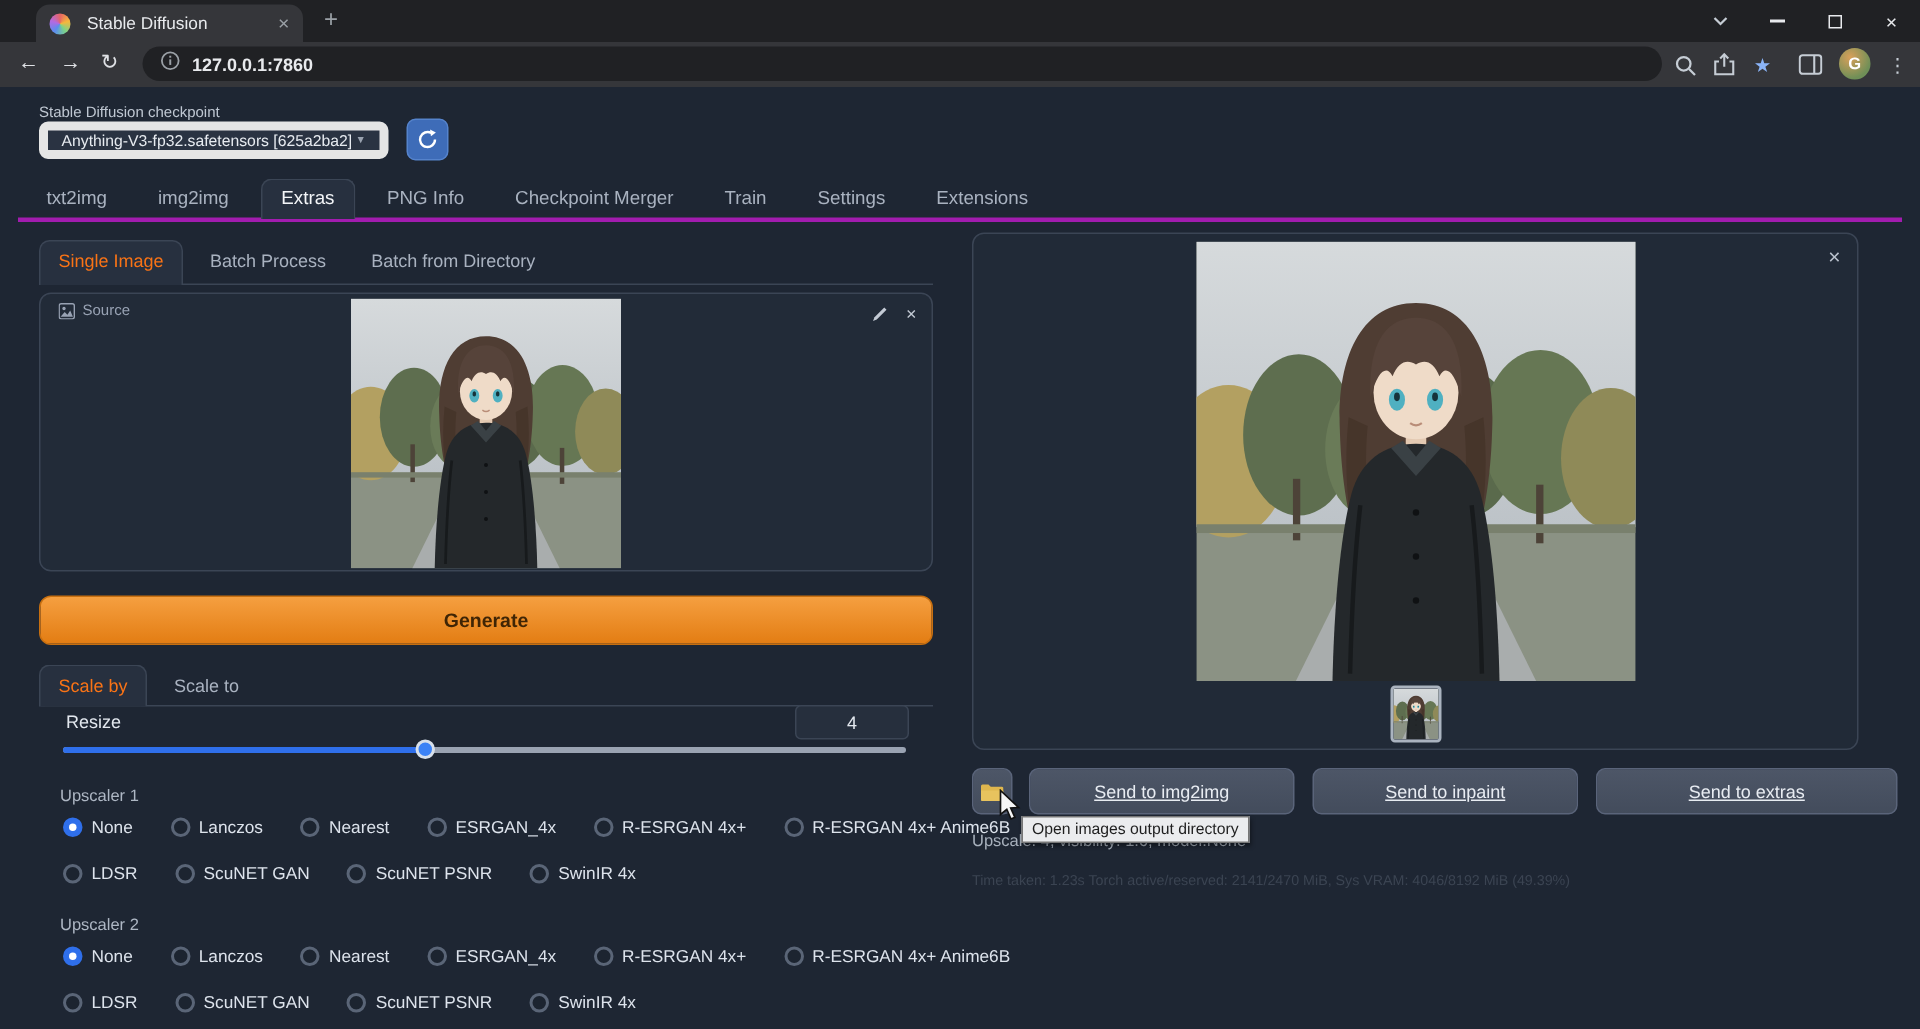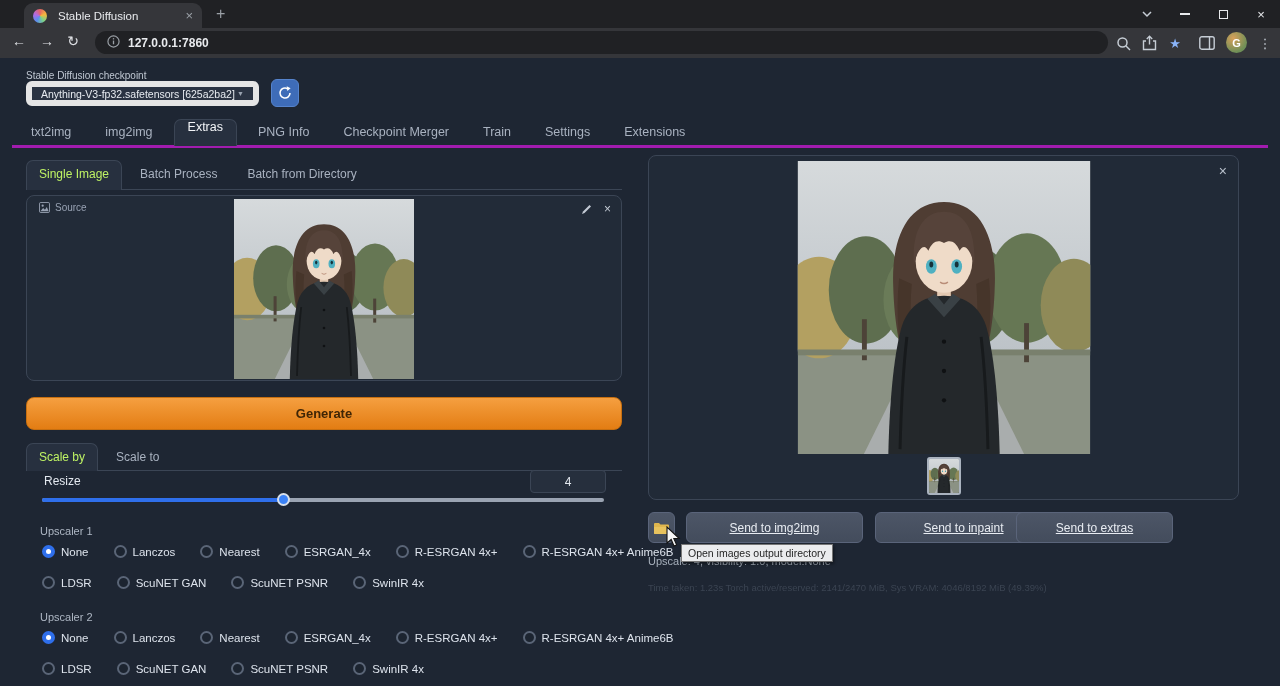--- a/index.html
+++ b/index.html
@@ -39,27 +39,27 @@
                  border:6px solid #e5e5e5; border-radius:6px; display:flex; align-items:center;
                  padding:0 9px; color:#e7ebf0; font-size:10.5px; }
   .ckpt-select .caret { margin-left:auto; font-size:7px; color:#9aa3b0; }
   .refresh-btn { position:absolute; left:271px; top:21px; width:28px; height:28px; background:#3e6cb8;
                  border:1px solid #5583cc; border-radius:6px; display:grid; place-items:center; }
 
   .main-tabs { position:absolute; left:12px; top:61px; width:1256px; height:29px;
                border-bottom:3px solid #a21caf; display:flex; gap:8px; padding:0 6px; align-items:stretch; }
   .tab-item { padding:6px 13px 0 13px; color:#a9b2c0; font-size:12.5px; }
   .tab-item.active { background:#27303f; border:1px solid #3b4555; border-bottom:none;
-                     border-radius:7px 7px 0 0; color:#f3f5f8; margin-bottom:-1px; padding-top:0; }
+                     border-radius:7px 7px 0 0; color:#f3f5f8; margin-bottom:-1px; padding-top:5px; }
 
   .subtabs { position:absolute; left:26px; top:102px; width:596px; height:30px;
              border-bottom:1px solid #3b4555; display:flex; gap:6px; }
   .subtab { padding:7px 12px 0 12px; color:#a9b2c0; font-size:12px; }
   .subtab.active { background:#27303f; border:1px solid #3b4555; border-bottom:none;
-                   border-radius:7px 7px 0 0; color:#bef264; margin-bottom:-1px; padding-top:6px; }
+                   border-radius:7px 7px 0 0; color:#f97316; margin-bottom:-1px; padding-top:6px; }
 
   .source-box { position:absolute; left:26px; top:137px; width:596px; height:186px; background:#222b38;
                 border:1px solid #3b4555; border-radius:8px; }
   .source-chip { position:absolute; left:12px; top:6px; display:flex; gap:5px; align-items:center;
                  color:#98a2b3; font-size:10px; }
   .source-tools { position:absolute; right:10px; top:6px; display:flex; gap:12px; align-items:center;
                   color:#c3cad4; font-size:12px; }
   .source-img { position:absolute; left:50%; top:3px; transform:translateX(-50%); width:180px; height:180px; }
 
   .generate-btn { position:absolute; left:26px; top:339px; width:596px; height:33px;
@@ -97,21 +97,21 @@
   .gallery-thumb { position:absolute; left:50%; transform:translateX(-50%); top:301px; width:34px; height:38px;
                    border:2px solid #aab3bf; border-radius:3px; overflow:hidden; background:#2a3342; }
   .gallery-thumb svg { display:block; width:100%; height:100%; }
 
   .gbtn { position:absolute; top:454px; height:31px; border-radius:6px;
           background:linear-gradient(180deg,#4d5667,#434c5c); border:1px solid #5a647a;
           color:#e8ecf2; font-size:12px; display:grid; place-items:center;text-decoration:underline; }
   .folder-btn { left:648px; width:27px; }
   .send1 { left:686px; width:177px; }
   .send2 { left:875px; width:177px; }
-  .send3 { left:1016px; width:157px; }
+  .send3 { left:1064px; width:201px; }
 
   .cursor { position:absolute; left:666px; top:468px; z-index:7; }
   .tooltip { position:absolute; left:681px; top:486px; height:18px; background:#ebecee;
              border:1px solid #767676; color:#1f1f1f; font-size:10.5px; padding:2px 6px 0 6px;
              z-index:6; box-shadow:1px 2px 3px rgba(0,0,0,.45); white-space:nowrap; }
   .result-info { position:absolute; left:648px; top:497px; width:570px; font-size:11px; color:#a7b0bc; z-index:2; }
   .perf-info { position:absolute; left:648px; top:524px; width:580px; font-size:9.5px; color:#3b4452; }
 </style>
 </head>
 <body>

